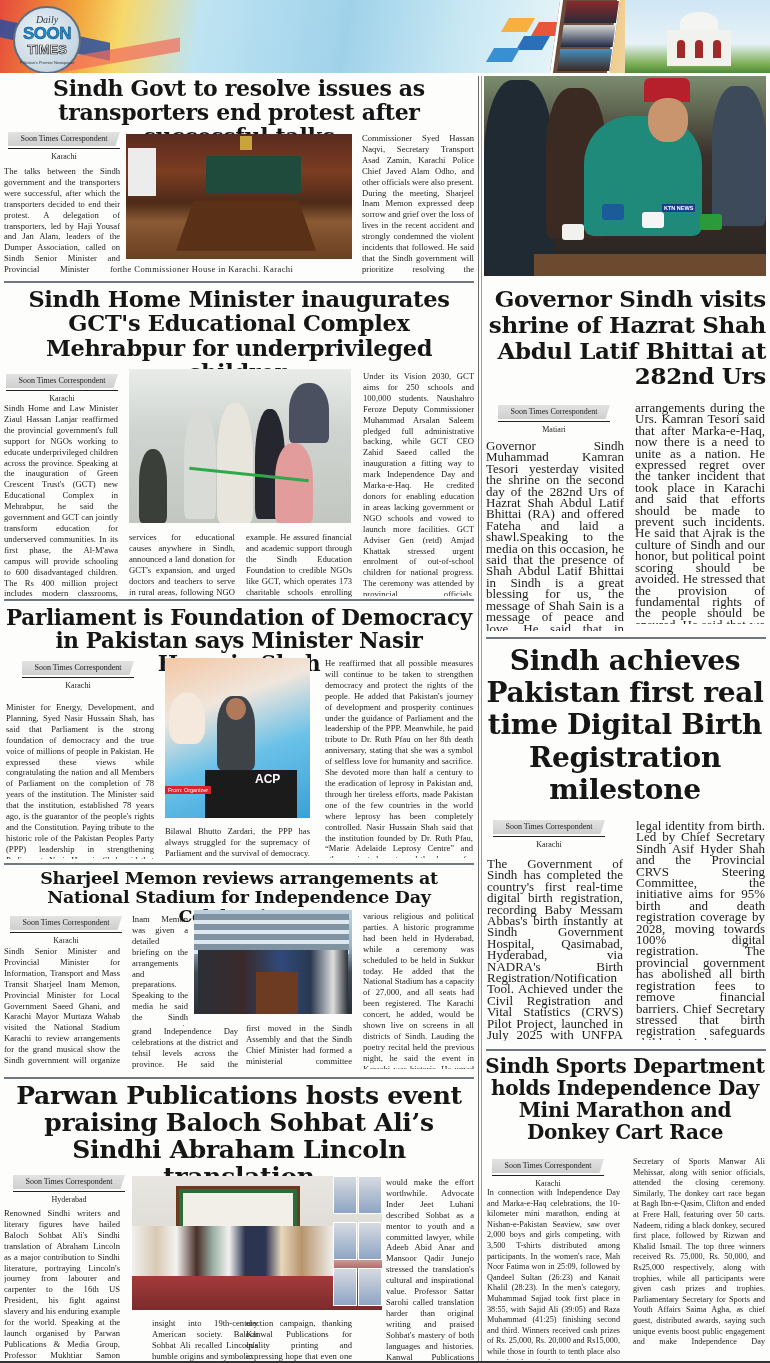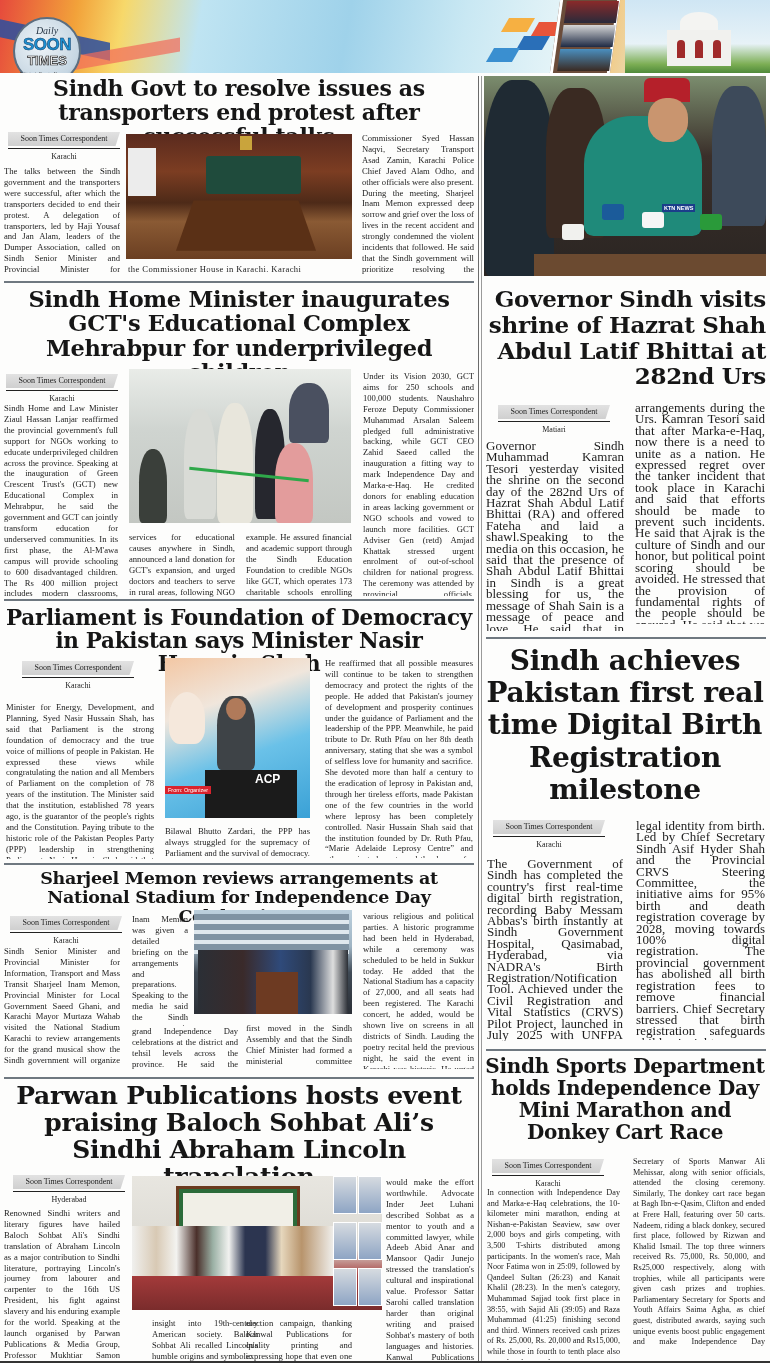--- a/index.html
+++ b/index.html
@@ -9,21 +9,21 @@
   
   .masthead {
     position: absolute; left: 0; top: 0; width: 770px; height: 73px;
     background: linear-gradient(100deg, #e64a3c 0%, #f2a23a 10%, #f7d86a 16%, #bfe4f2 26%, #9fd2ea 45%, #c9e8f3 60%, #e8f5f8 74%, #f5c77a 78%, #d9eef5 88%, #b8dff0 100%);
     overflow: hidden;
   }
   .masthead .stripe1 { position:absolute; left:-10px; top:30px; width:120px; height:18px; background:#2a4fa0; transform: skewY(12deg); opacity:.85; }
   .masthead .stripe2 { position:absolute; left:60px; top:48px; width:120px; height:14px; background:#f26a5a; transform: skewY(-10deg); opacity:.7; }
   .masthead .diamond { position:absolute; width:26px; height:14px; transform: skewX(-30deg); }
   .logo-badge {
-    position: absolute; left: 13px; top: 17px; width: 68px; height: 68px; border-radius: 50%;
+    position: absolute; left: 13px; top: 6px; width: 68px; height: 68px; border-radius: 50%;
     background: radial-gradient(circle at 40% 40%, #eef4f8 0%, #c6d6e2 70%, #8ea3b5 100%);
     border: 2px solid #5b6e80; text-align: center; font-family: "Liberation Sans", sans-serif;
   }
   .logo-daily { position:absolute; left:0; right:0; top:6px; font-family:"Liberation Serif", serif; font-style: italic; font-size:10px; color:#2b3a4a; }
   .logo-soon { position:absolute; left:2px; right:2px; top:16px; font-size:17px; font-weight:bold; color:#1d8fd0; letter-spacing:-0.5px; -webkit-text-stroke: .5px #0c3b66; }
   .logo-times { position:absolute; left:2px; right:2px; top:34px; font-size:13px; font-weight:bold; color:#ffffff; -webkit-text-stroke: .7px #222; }
   .logo-sub { position:absolute; left:0; right:0; top:52px; font-size:4px; color:#333; }
   .city-news {
     position: absolute; left: 214px; top: 10px; font-family: "DejaVu Sans", sans-serif; font-weight: bold;
     font-size: 40px; color: #2d2f33; letter-spacing: -1px;
@@ -134,21 +134,21 @@
     <div class="byline-rule"></div>
     <span class="byline-city">Karachi</span>
   </div>
   <div class="col" style="left:4px;top:166px;width:116px;height:110px;">The talks between the Sindh government and the transporters were successful, after which the transporters decided to end their protest. A delegation of transporters, led by Haji Yousaf and Jan Alam, leaders of the Dumper Association, called on Sindh Senior Minister and Provincial Minister for Information, Transport, and Mass Transit Sharjeel Inam Memon at</div>
   <div class="photo ph-meeting" style="left:126px;top:134px;width:226px;height:125px;">
     <div class="ac"></div>
     <div class="frame"></div>
     <div class="sofa"></div>
     <div class="table"></div>
   </div>
-  <div class="col" style="left:128px;top:264px;width:226px;height:12px;letter-spacing:.4px;">the Commissioner House in Karachi. Karachi</div>
+  <div class="col" style="left:120px;top:264px;width:226px;height:12px;letter-spacing:.4px;">the Commissioner House in Karachi. Karachi</div>
   <div class="col" style="left:362px;top:133px;width:112px;height:142px;">Commissioner Syed Hassan Naqvi, Secretary Transport Asad Zamin, Karachi Police Chief Javed Alam Odho, and other officials were also present. During the meeting, Sharjeel Inam Memon expressed deep sorrow and grief over the loss of lives in the recent accident and strongly condemned the violent incidents that followed. He said that the Sindh government will prioritize resolving the legitimate issues of the transporters.</div>
 </article>
 <div class="hr" style="left:4px;top:281px;width:470px;"></div>
 
 <article>
   <h1 class="headline" style="left:4px;top:287px;width:470px;font-size:22.5px;">Sindh Home Minister inaugurates GCT's Educational Complex Mehrabpur for underprivileged children</h1>
   <div class="byline-box" style="left:6px;top:374px;">
     <span class="byline-tag">Soon Times Correspondent</span>
     <div class="byline-rule"></div>
     <span class="byline-city">Karachi</span>

